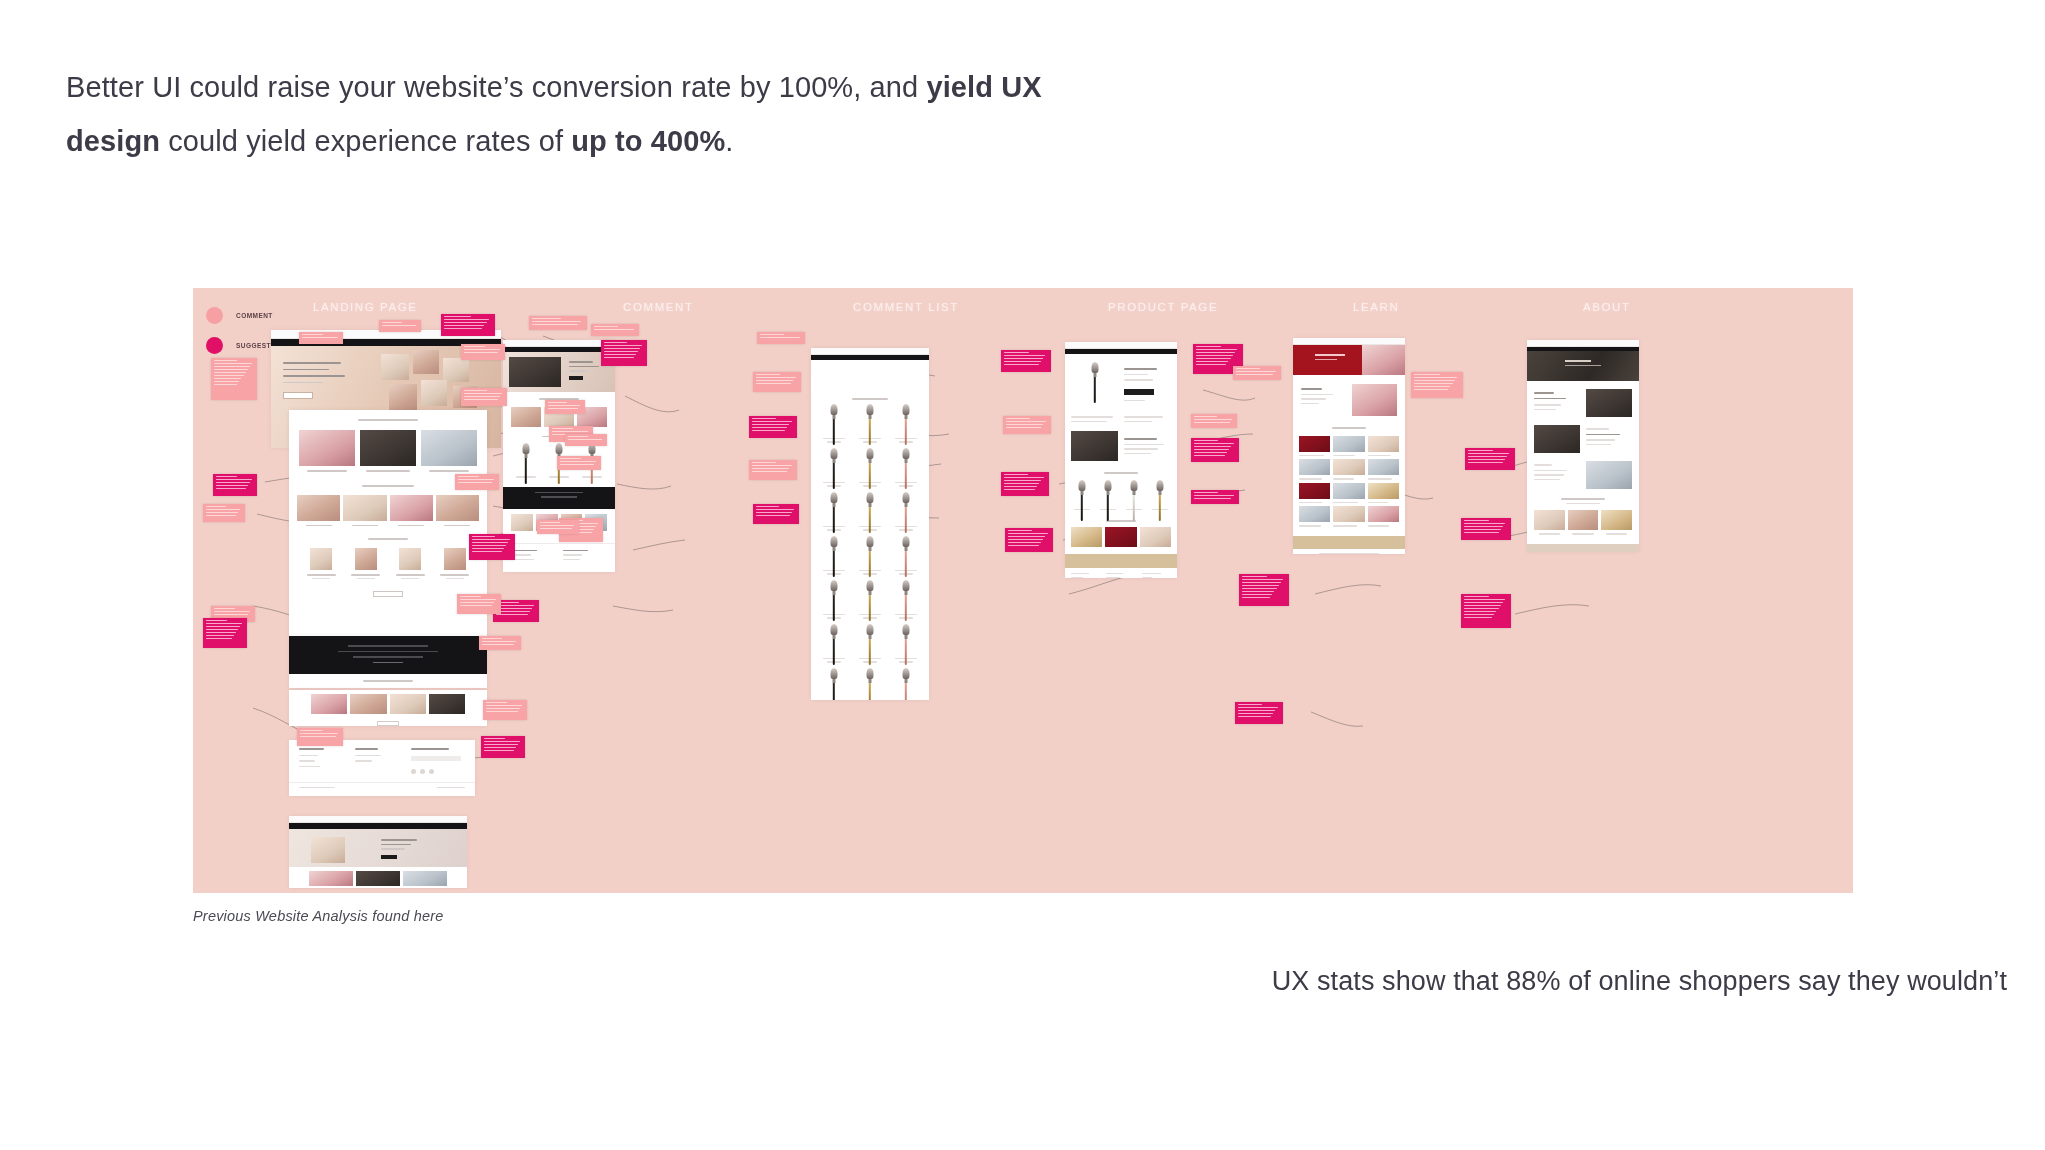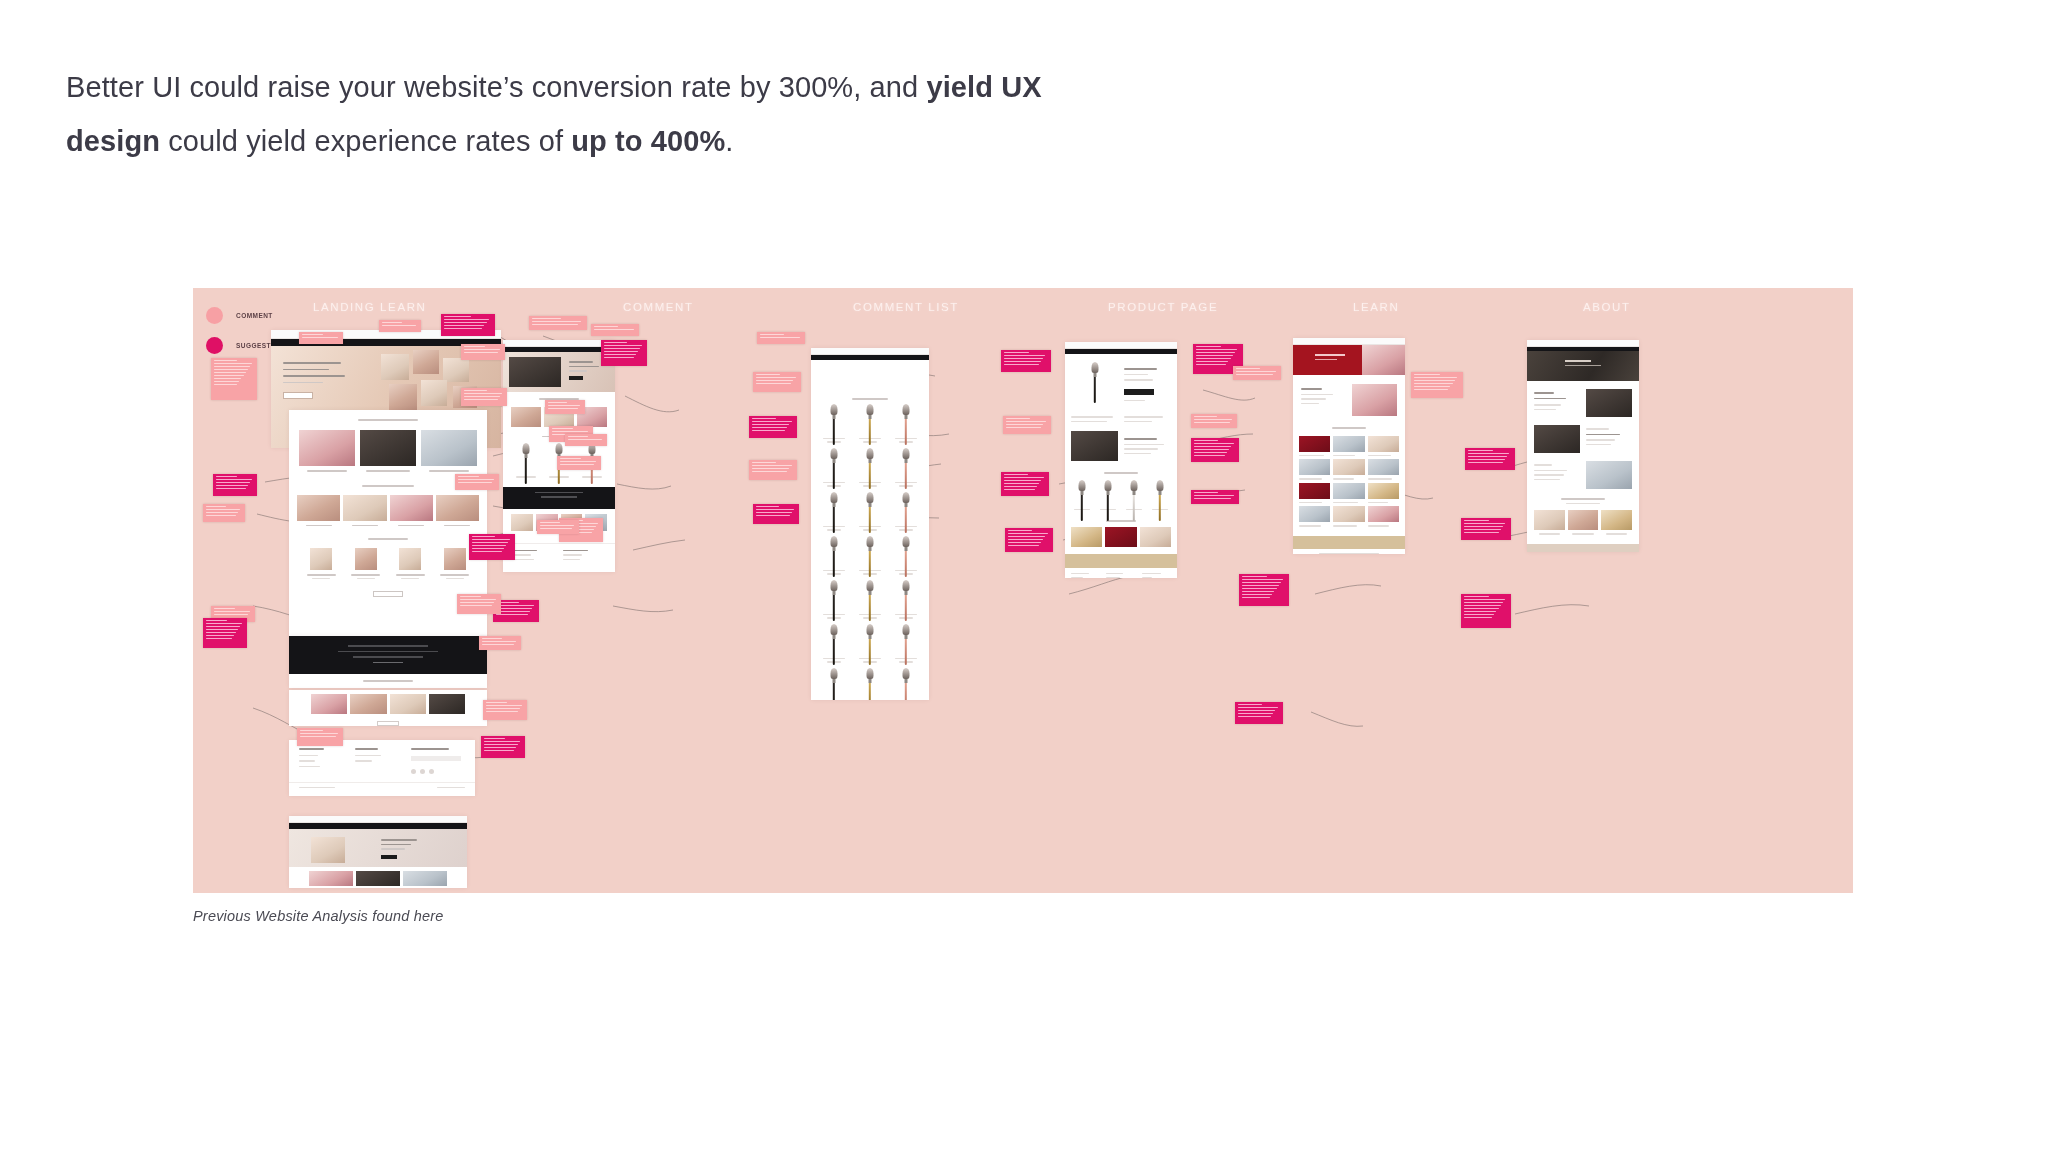--- a/index.html
+++ b/index.html
@@ -193,38 +193,38 @@
     font-style: italic;
     font-weight: 300;
     color: #55555f;
     letter-spacing: .2px;
   }
 </style>
 </head>
 <body>
 
 <div id="top-quote">
-  <div class="q-line"><span>Better UI could raise your website’s conversion rate by 300%, and </span><b>yield UX</b></div>
+  <div class="q-line"><span>Better UI could raise your website’s conversion rate by 100%, and </span><b>yield UX</b></div>
   <div class="q-line"><b>design</b><span> could yield experience rates of </span><b>up to 400%</b><span>.</span></div>
 </div>
 
 <div id="board">
 
   <div id="legend">
     <div class="legend-row">
       <span class="legend-dot comment"></span>
       <span class="legend-label">COMMENT</span>
     </div>
     <div class="legend-row">
       <span class="legend-dot idea"></span>
       <span class="legend-label">SUGGESTION / IDEA</span>
     </div>
   </div>
 
-  <div class="col-header" style="left:120px">LANDING LEARN</div>
+  <div class="col-header" style="left:120px">LANDING PAGE</div>
   <div class="col-header" style="left:430px">COMMENT</div>
   <div class="col-header" style="left:660px">COMMENT LIST</div>
 
   <div class="col-header" style="left:915px">PRODUCT PAGE</div>
   <div class="col-header" style="left:1160px">LEARN</div>
   <div class="col-header" style="left:1390px">ABOUT</div>
 
   <svg class="links" viewBox="0 0 1660 605" preserveAspectRatio="none">
     <path d="M150,55 C170,58 180,52 192,48"></path>
     <path d="M230,48 C250,55 262,58 276,53"></path>
@@ -1222,13 +1222,14 @@
         <div class="nl" style="width:67%"></div>
         <div class="nl" style="width:62%"></div>
       </div>
     </div>
 
 </div>
 
 <div id="board-caption">Previous Website Analysis found here</div>
 
 <div id="bottom-quote">
+  <div class="q-line">UX stats show that 88% of online shoppers say they wouldn’t</div>
 </div>
 
 </body></html>

